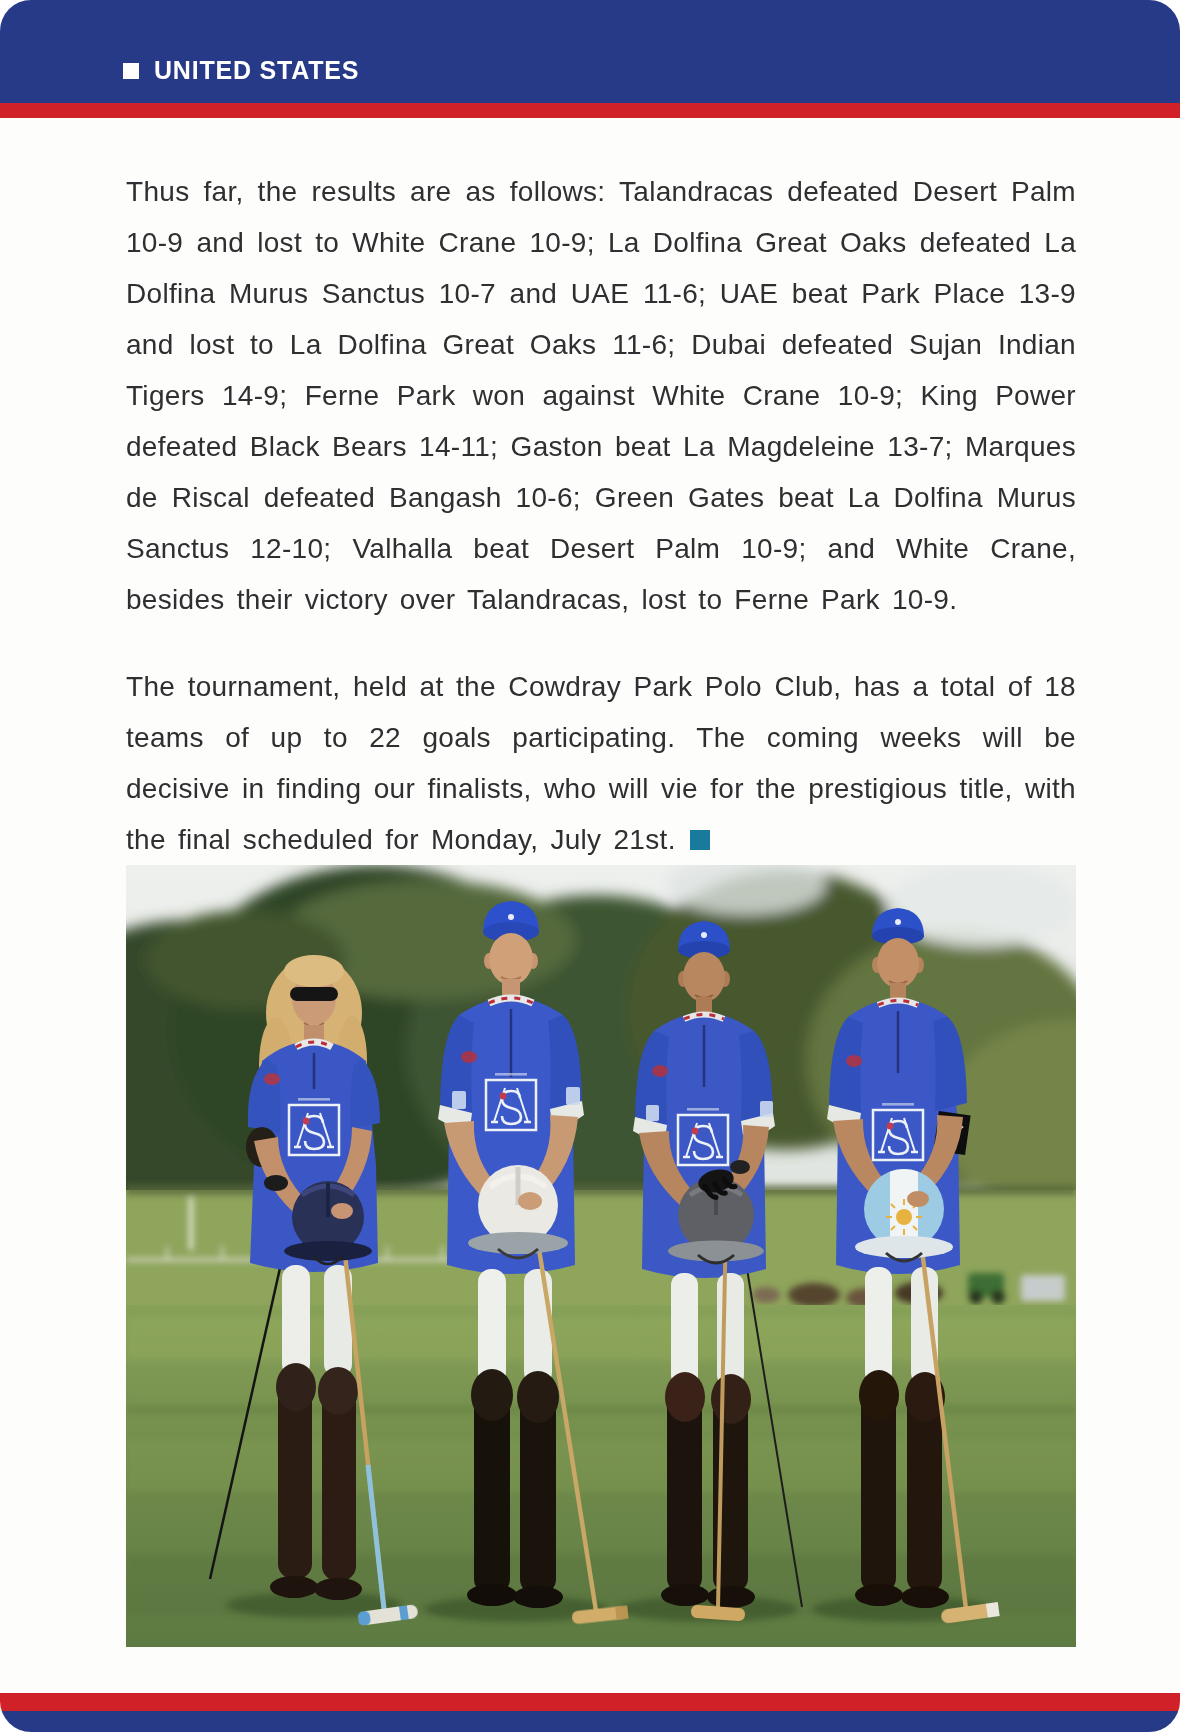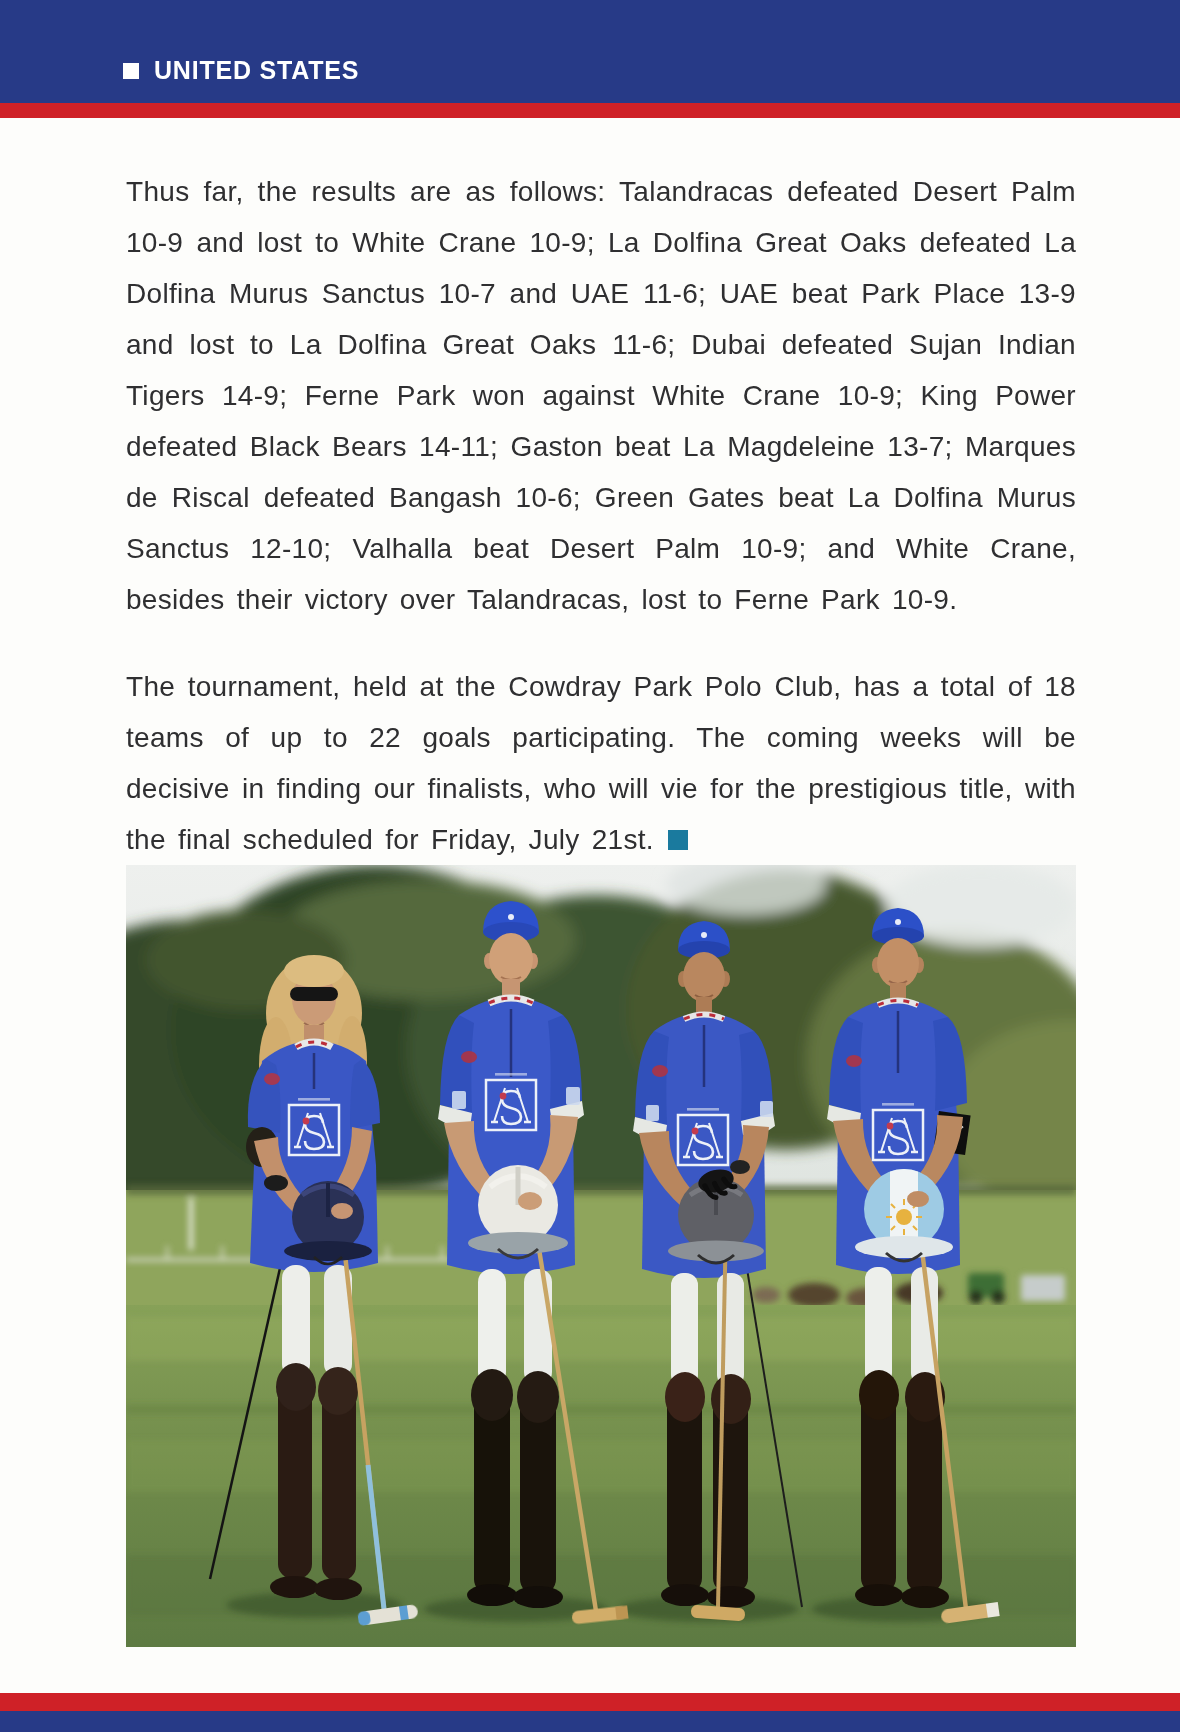--- a/index.html
+++ b/index.html
@@ -7,20 +7,21 @@
     --stripe-red:#cf2127;
     --end-teal:#1a7a9e;
     --text-color:#2f2f31;
     --page-bg:#fdfdfb;
   }
   html,body{margin:0;padding:0;background:#ffffff;}
   .page{
     position:relative;width:1180px;height:1732px;overflow:hidden;
     background:var(--page-bg);
     font-family:"Liberation Sans", sans-serif;
+    border-radius:31px;
   }
   
   .header-bar{position:absolute;top:0;left:0;width:100%;height:103px;background:var(--header-blue);}
   .header-bullet{position:absolute;top:63px;left:123px;width:16px;height:16px;background:#ffffff;}
   .header-title{
     position:absolute;top:58px;left:154px;
     color:#ffffff;font-size:25px;font-weight:bold;letter-spacing:0.8px;line-height:25px;
   }
   .header-stripe{position:absolute;top:103px;left:0;width:100%;height:15px;background:var(--stripe-red);}
   
@@ -47,21 +48,21 @@
 
 <div class="page">
 
   <div class="header-bar"></div>
   <div class="header-bullet"></div>
   <div class="header-title">UNITED STATES</div>
   <div class="header-stripe"></div>
 
   <div class="article">
     <p><span>Thus far, the results are as follows: Talandracas defeated Desert Palm 10-9 and lost to White Crane 10-9; La Dolfina Great Oaks defeated La Dolfina Murus Sanctus 10-7 and UAE 11-6; UAE beat Park Place 13-9 and lost to La Dolfina Great Oaks 11-6; Dubai defeated Sujan Indian Tigers 14-9; Ferne Park won against White Crane 10-9; King Power defeated Black Bears 14-11; Gaston beat La Magdeleine 13-7; Marques de Riscal defeated Bangash 10-6; Green Gates beat La Dolfina Murus Sanctus 12-10; Valhalla beat Desert Palm 10-9; and White Crane, besides their victory over Talandracas, lost to Ferne Park 10-9.</span></p>
-    <p><span>The tournament, held at the Cowdray Park Polo Club, has a total of 18 teams of up to 22 goals participating. The coming weeks will be decisive in finding our finalists, who will vie for the prestigious title, with the final scheduled for Friday, July 21st.</span><span class="end-mark"></span></p>
+    <p><span>The tournament, held at the Cowdray Park Polo Club, has a total of 18 teams of up to 22 goals participating. The coming weeks will be decisive in finding our finalists, who will vie for the prestigious title, with the final scheduled for Monday, July 21st.</span><span class="end-mark"></span></p>
   </div>
 
   <div class="photo">
     <svg width="950" height="782" viewBox="0 0 950 782" xmlns="http://www.w3.org/2000/svg">
       <defs>
         <linearGradient id="sky" x1="0" y1="0" x2="0" y2="1">
           <stop offset="0" stop-color="#eef0ee"></stop>
             <stop offset="1" stop-color="#dde3de"></stop>
         </linearGradient>
         <linearGradient id="grass" x1="0" y1="0" x2="0" y2="1">

